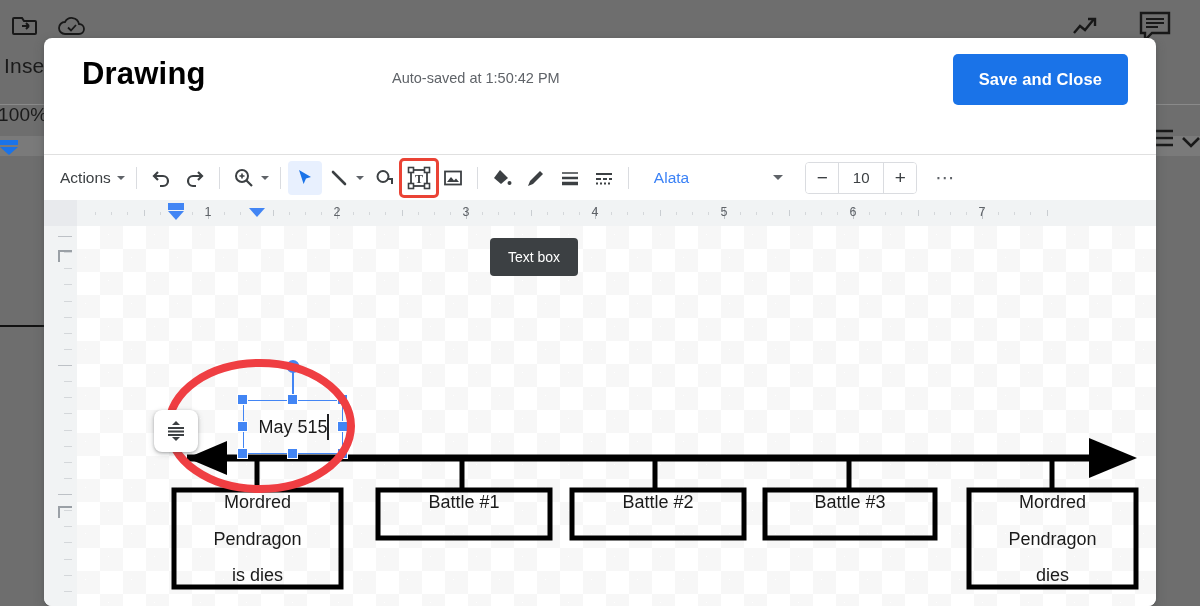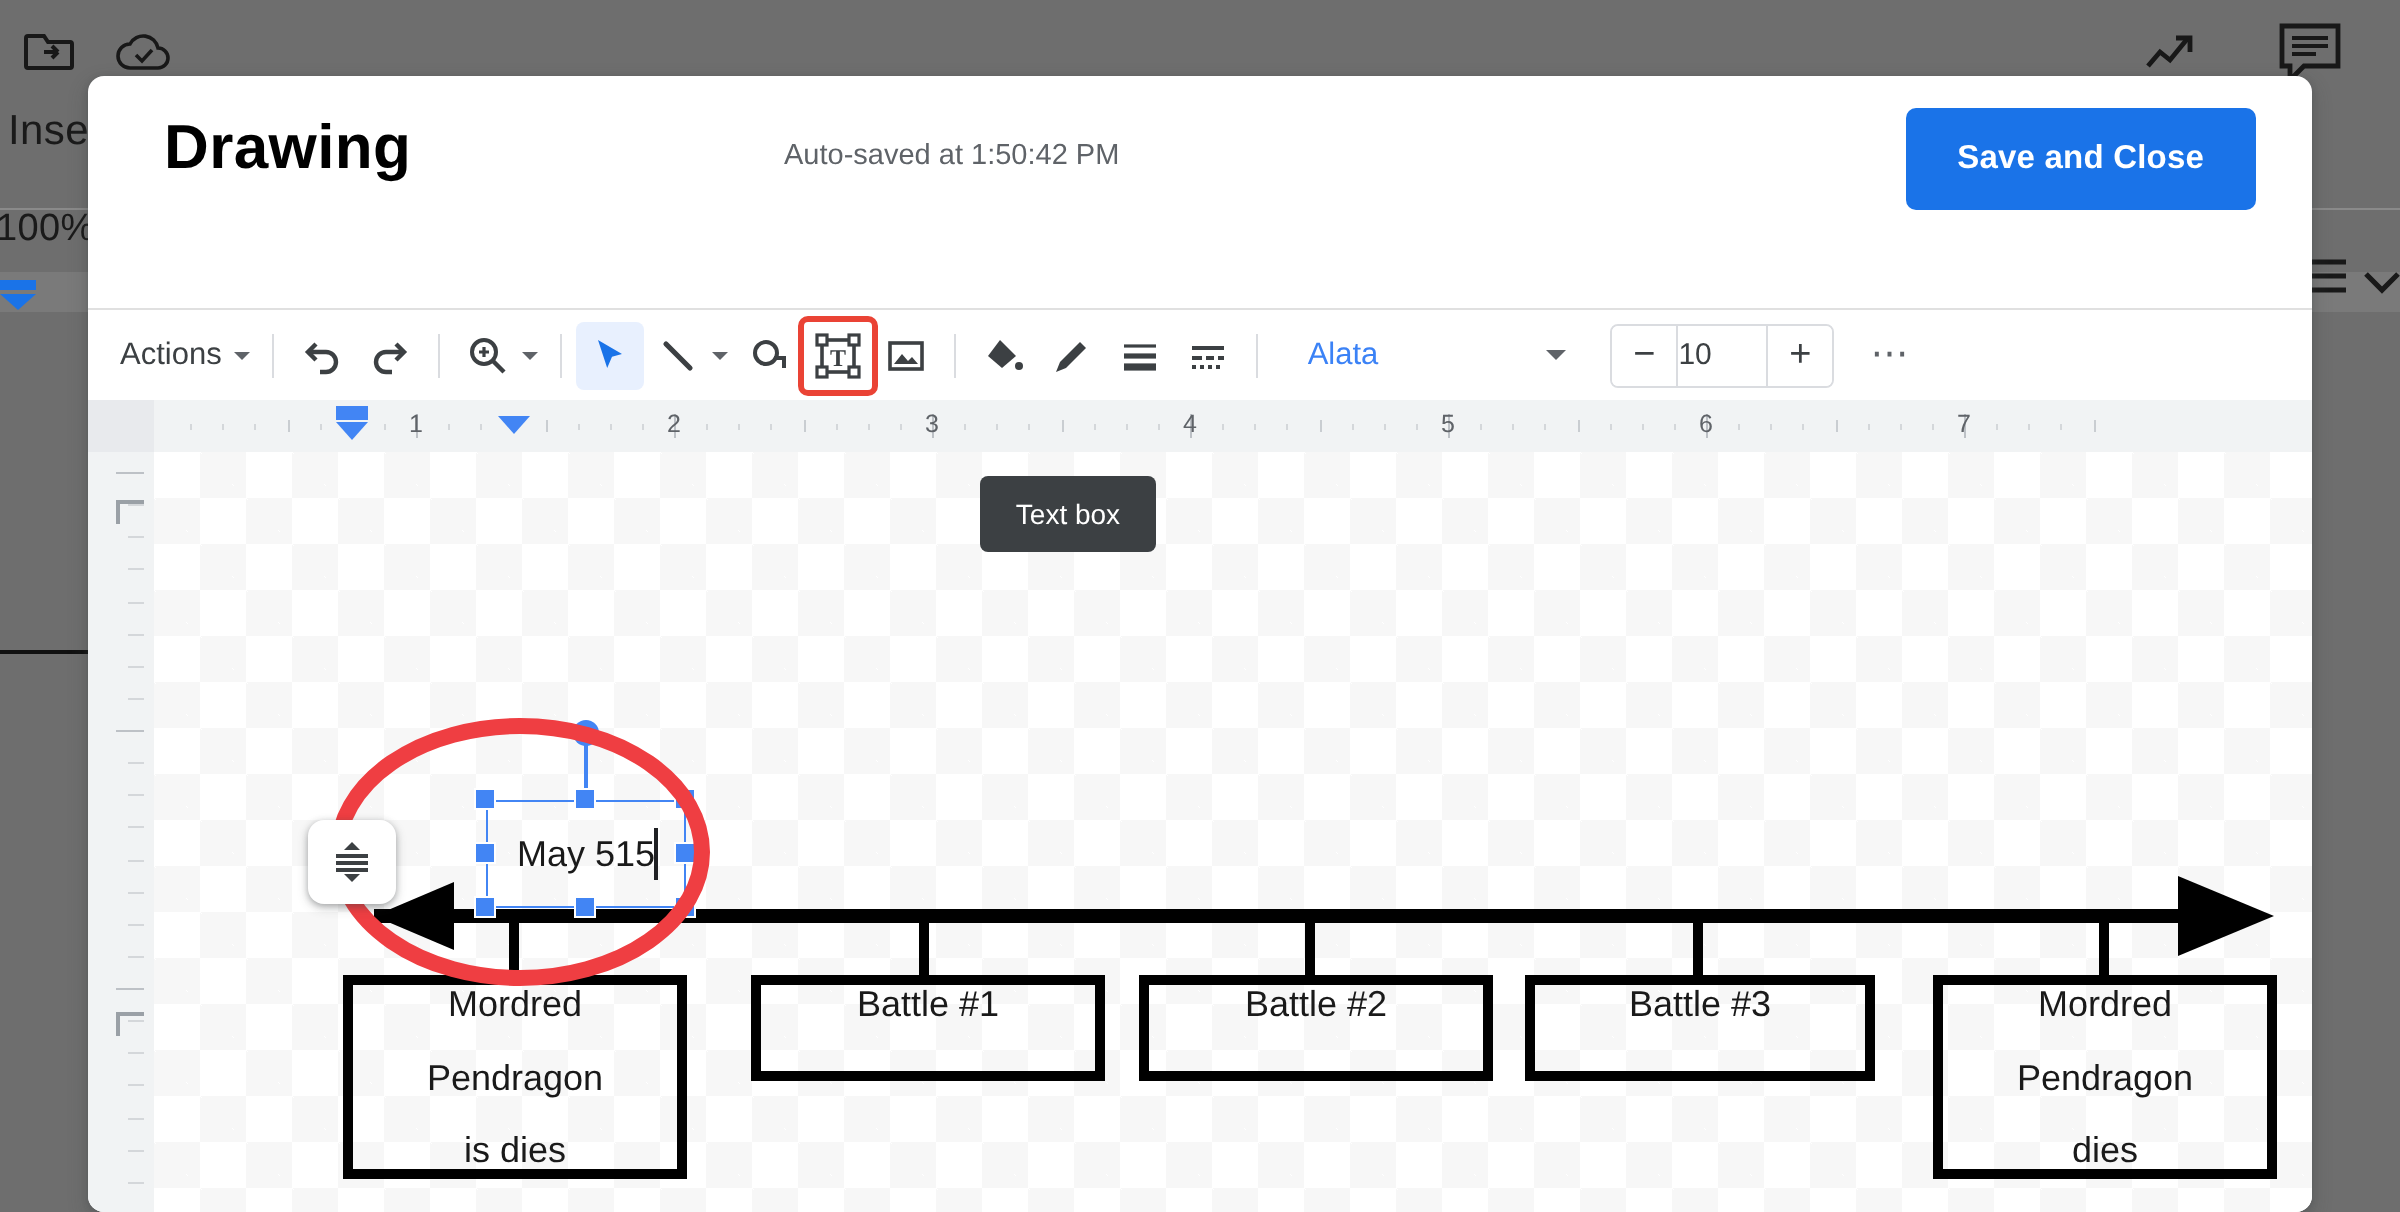--- a/index.html
+++ b/index.html
@@ -46,21 +46,21 @@
   .tb-icon{width:34px;height:34px;display:flex;align-items:center;justify-content:center;border-radius:4px;}
   .tb-sep{width:1px;height:22px;background:#dadce0;margin:0 7px;}
   #actions-btn{font-size:15.5px;color:#3c4043;padding:0 4px 0 6px;display:flex;align-items:center;gap:6px;cursor:pointer;}
   .caret{width:0;height:0;border-left:4px solid transparent;border-right:4px solid transparent;border-top:4px solid #5f6368;}
   .sel-active{background:#e8f0fe;}
   #textbox-tool{position:relative;outline:3px solid #ea4335;border-radius:2px;}
   #font-name{font-size:15.5px;color:#3b82f6;}
   #font-dd{width:0;height:0;border-left:5px solid transparent;border-right:5px solid transparent;border-top:5px solid #5f6368;}
   #size-stepper{display:flex;align-items:center;border:1px solid #dadce0;border-radius:4px;height:30px;overflow:hidden;}
   .step-btn{width:32px;height:30px;display:flex;align-items:center;justify-content:center;font-size:19px;color:#3c4043;cursor:pointer;background:#fff;}
-  #size-val{width:44px;font-size:15px;color:#3c4043;border-left:1px solid #dadce0;border-right:1px solid #dadce0;line-height:30px;height:30px;}
+  #size-val{width:44px;text-align:center;font-size:15px;color:#3c4043;border-left:1px solid #dadce0;border-right:1px solid #dadce0;line-height:30px;height:30px;}
   #more-btn{font-size:19px;color:#5f6368;letter-spacing:1px;padding:0 6px;cursor:pointer;line-height:12px;}
 
   
   #tooltip{
     position:absolute;left:446px;top:200px;width:88px;height:38px;
     background:#3c4043;border-radius:4px;display:flex;align-items:center;justify-content:center;
     color:#fff;font-size:14px;z-index:40;
   }
 
   

